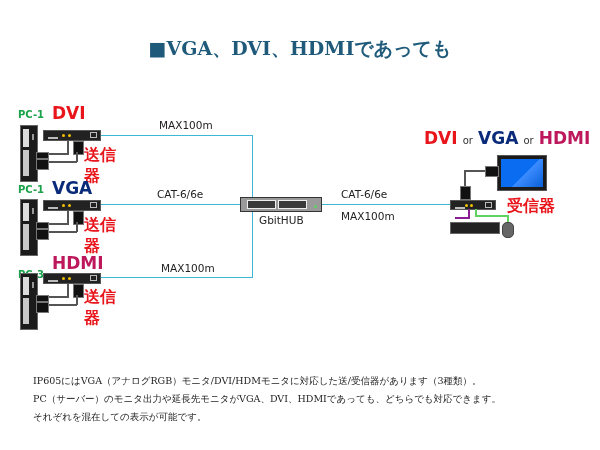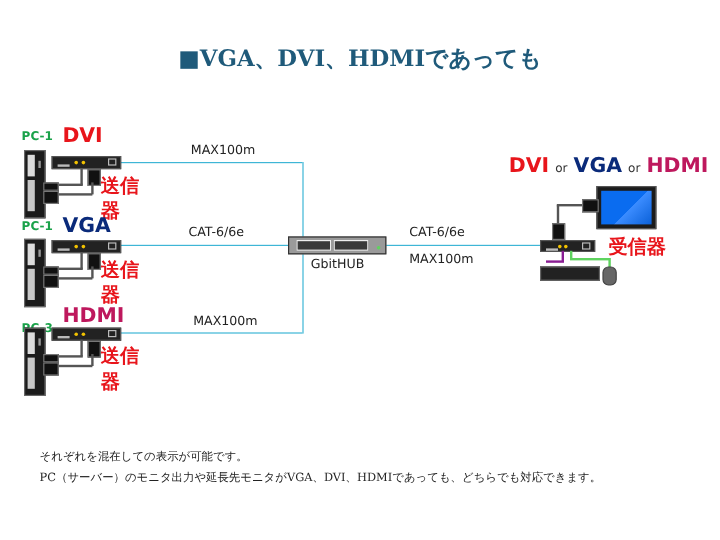--- a/index.html
+++ b/index.html
@@ -160,15 +160,16 @@
 <div class="abs" style="left:468px; top:209px; width:2px; height:9px; background:#8a1e93;"></div>
 <div class="abs" style="left:455px; top:217px; width:15px; height:2px; background:#8a1e93;"></div>
 <div class="abs" style="left:475px; top:209px; width:2px; height:7px; background:#5fd35f;"></div>
 <div class="abs" style="left:475px; top:215px; width:33px; height:2px; background:#5fd35f;"></div>
 <div class="abs" style="left:507px; top:215px; width:2px; height:8px; background:#5fd35f;"></div>
 <div id="keyboard" class="abs"></div>
 <div id="mouse" class="abs"></div>
 <span class="abs dev-label" style="left:507px; top:196px;">受信器</span>
 
 <div id="desc" class="abs">
+  <div>IP605にはVGA（アナログRGB）モニタ/DVI/HDMモニタに対応した送/受信器があります（3種類）。</div>
+  <div>PC（サーバー）のモニタ出力や延長先モニタがVGA、DVI、HDMIであっても、どちらでも対応できます。</div>
   <div>それぞれを混在しての表示が可能です。</div>
-  <div>PC（サーバー）のモニタ出力や延長先モニタがVGA、DVI、HDMIであっても、どちらでも対応できます。</div>
 </div>
 
 </body></html>

